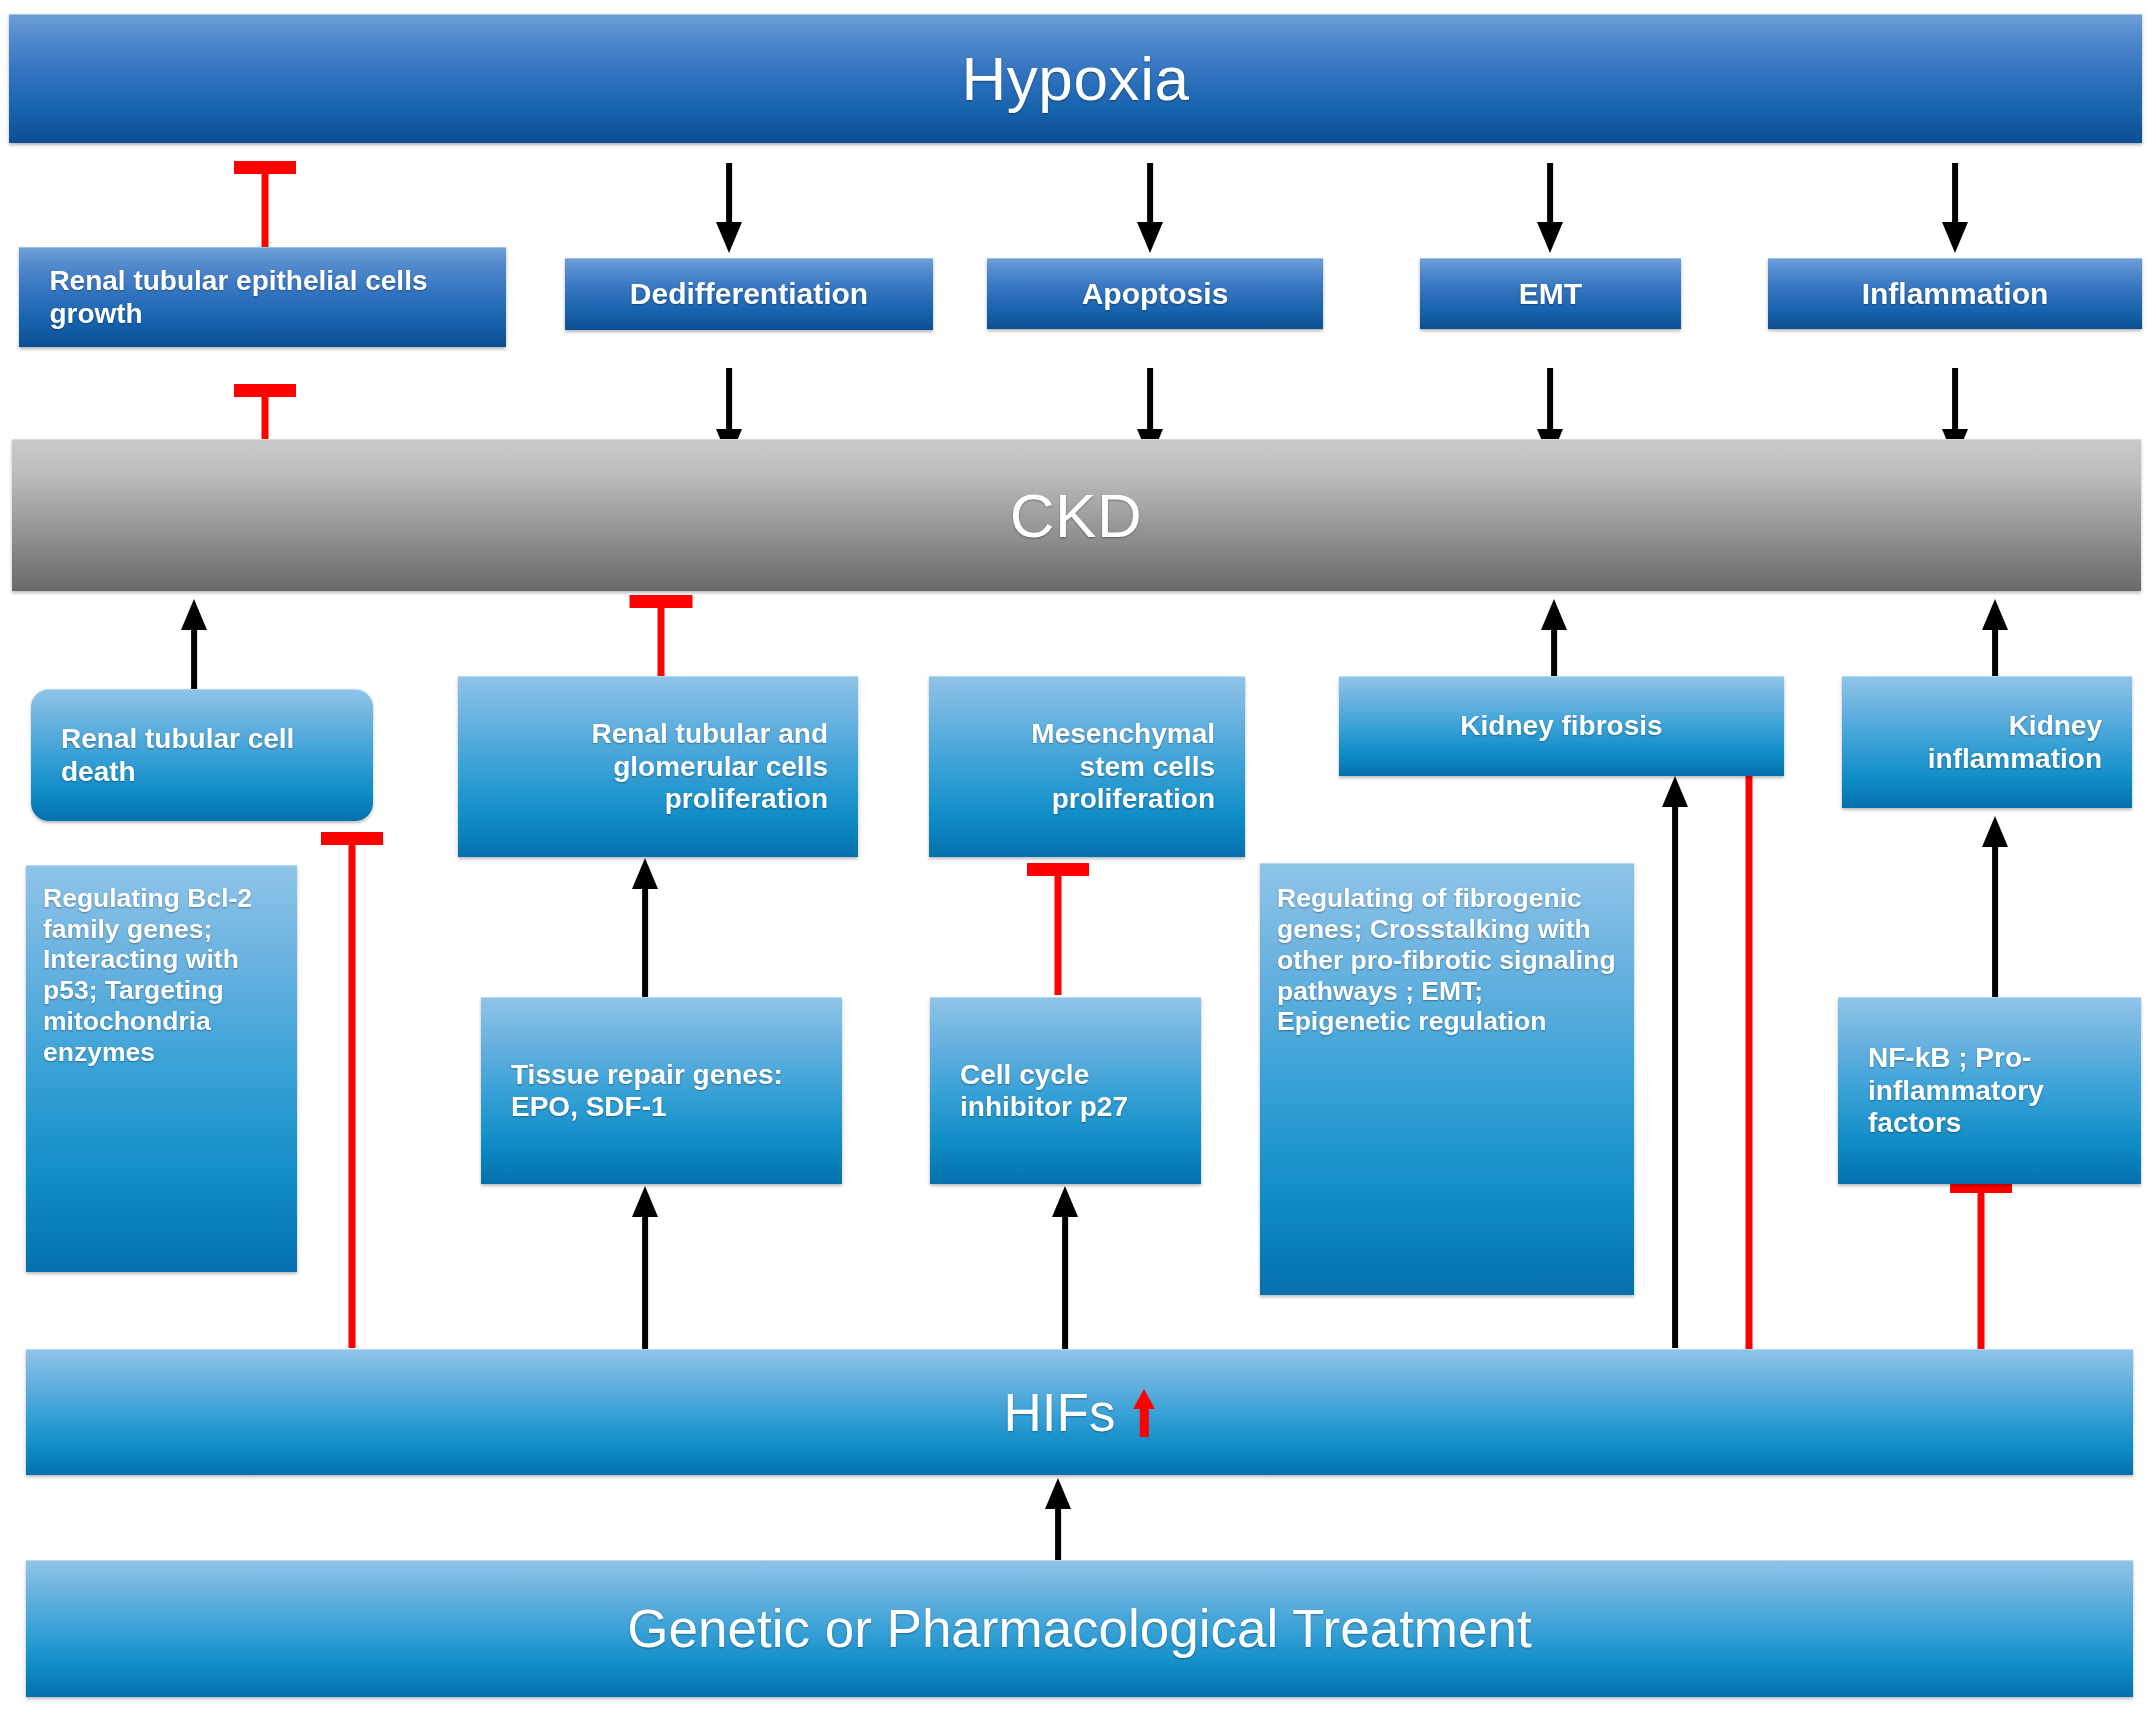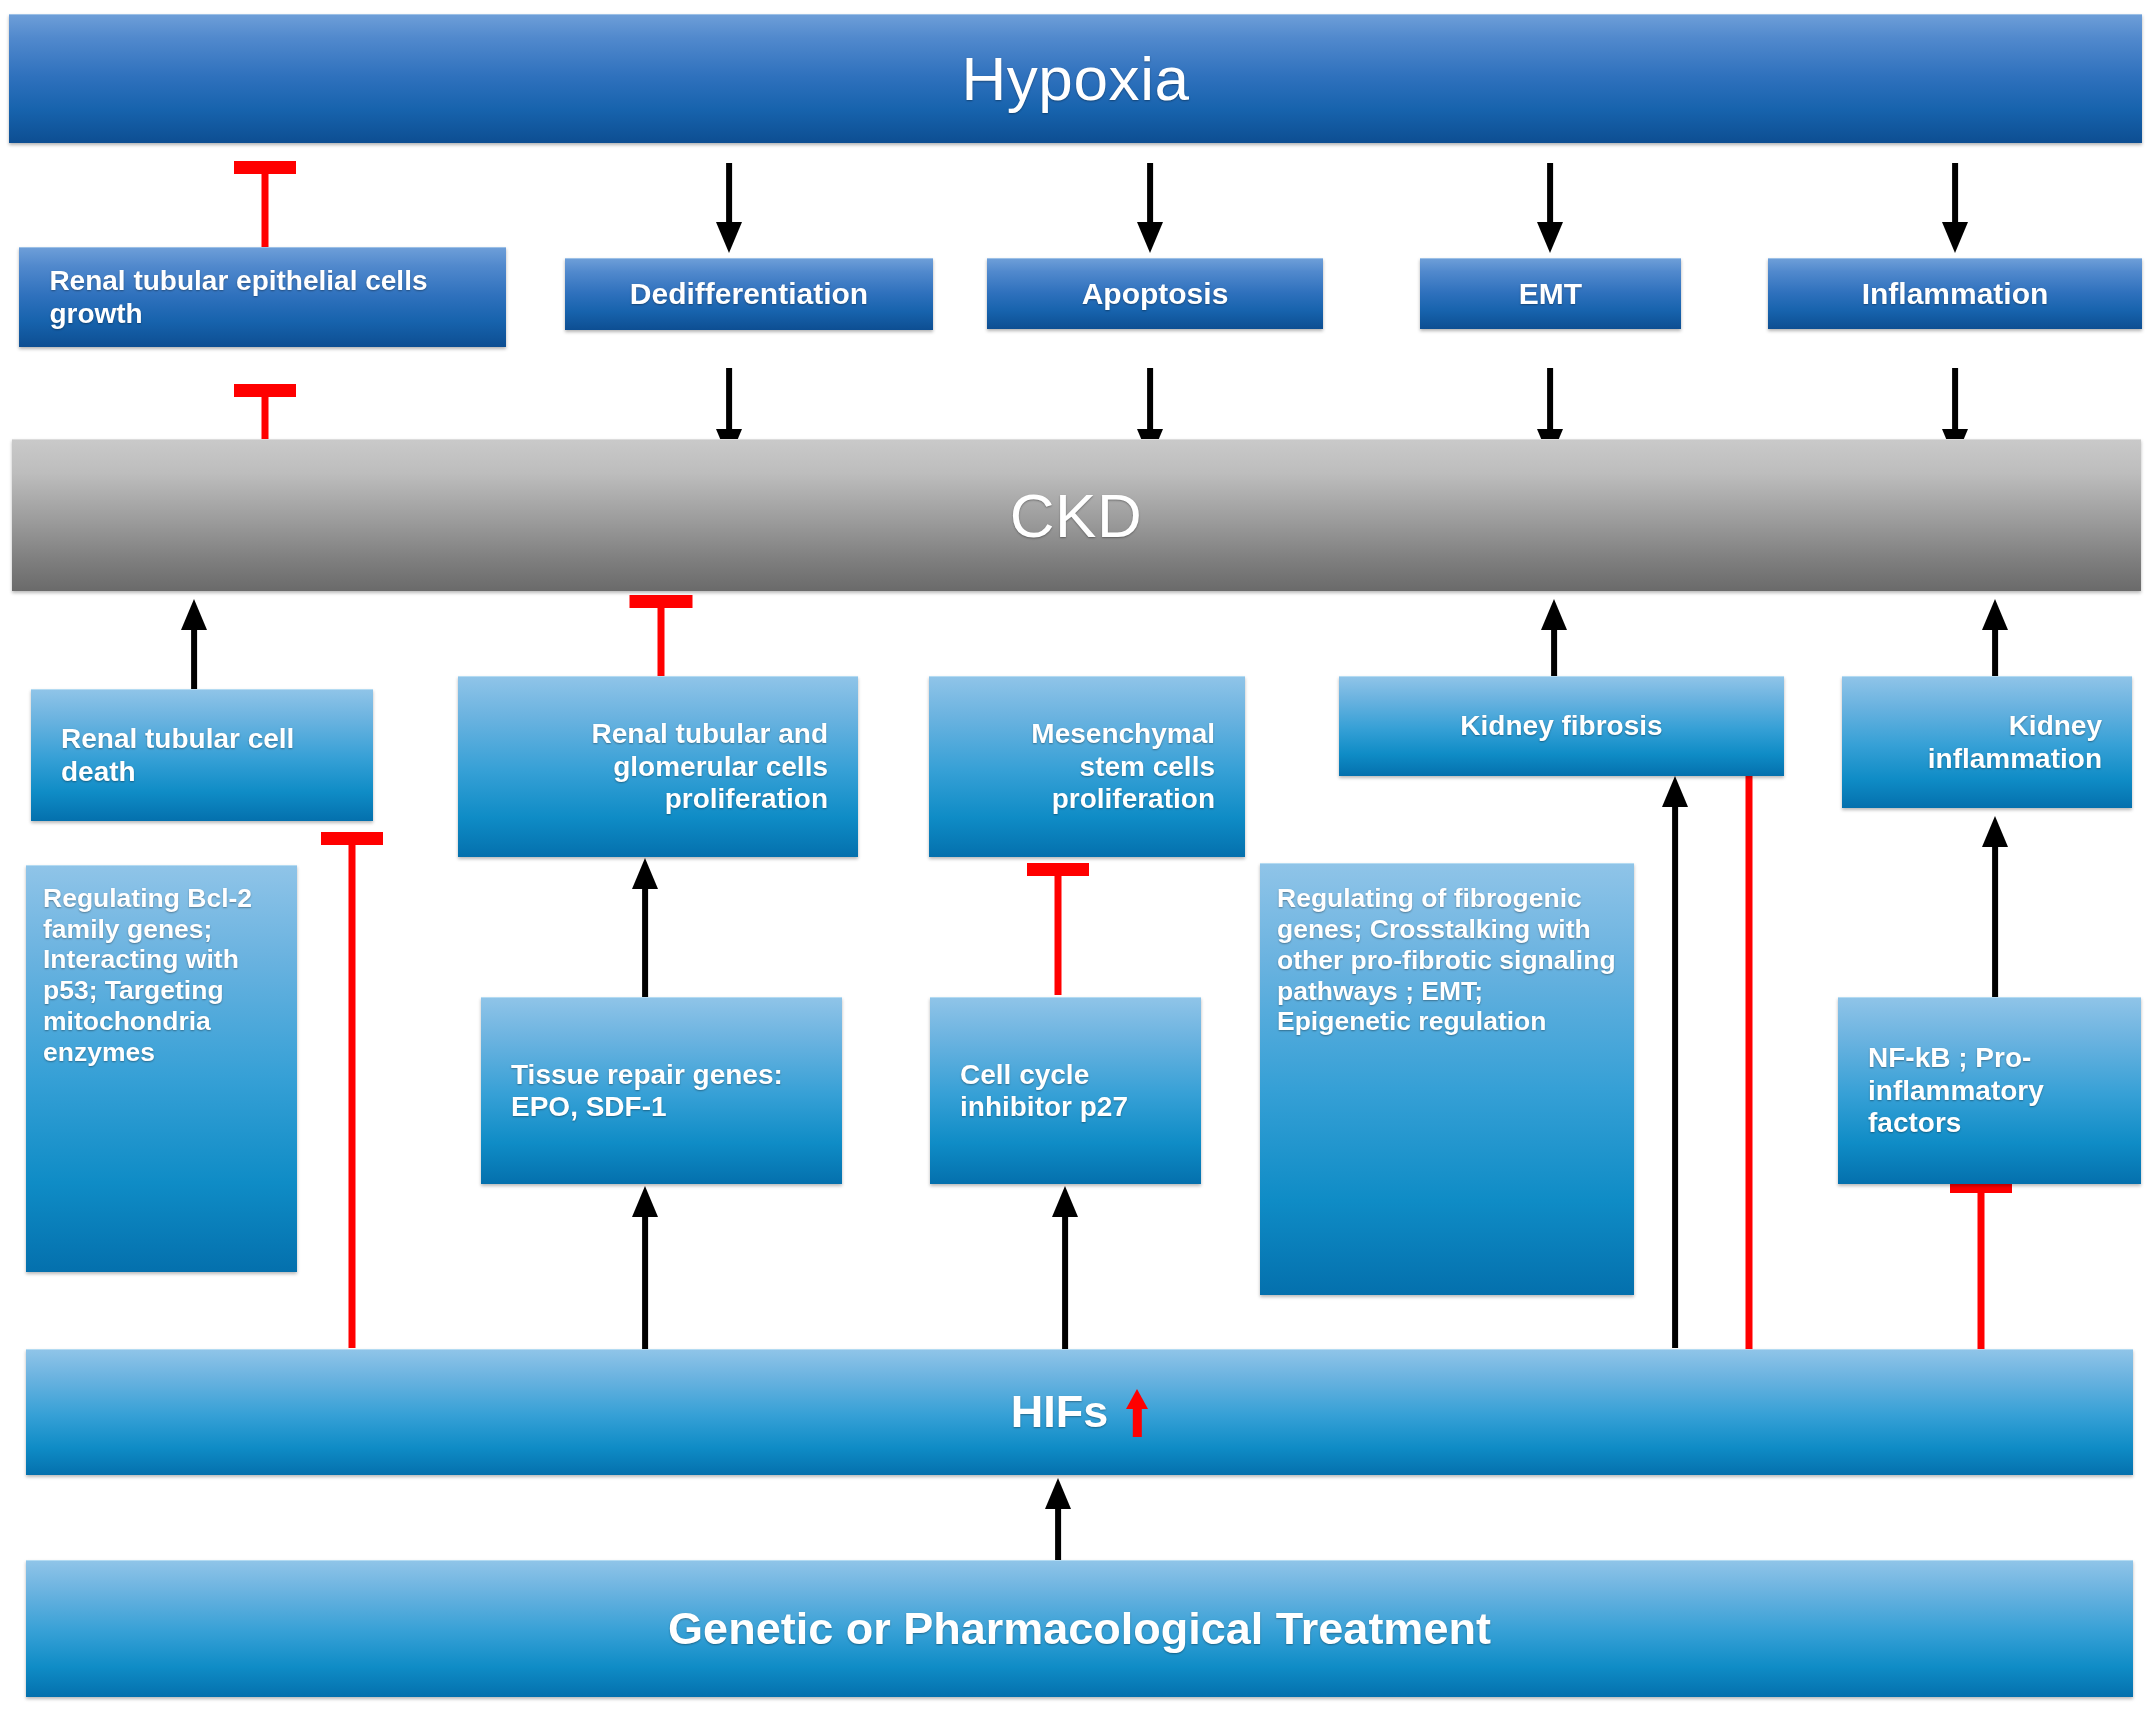--- a/index.html
+++ b/index.html
@@ -41,21 +41,21 @@
     border-top:0.6px solid #b4dbf2;
   }
   
   .g-gray{
     background:linear-gradient(to bottom,#c9c9c9 0%,#bdbdbd 22%,#9a9a9a 55%,#7e7e7e 80%,#6a6a6a 100%);
     box-shadow:0 1.9px 3.2px rgba(0,0,0,.28);
     border-top:0.6px solid #dcdcdc;
   }
 
   .banner{font-size:62px;font-weight:normal;letter-spacing:0.6px;}
-  .banner-bold{font-size:45px;font-weight:bold;}
+  .banner-bold{font-size:53px;font-weight:normal;}
   .chip{font-size:30px;padding:0 17px;}
   .blk{font-size:28px;padding:0 30px;}
   .blk-sm{font-size:26.5px;padding:0 17px;}
 
   
   .arrow-up{
     position:absolute;
     z-index:3;
   }
   .arrow-up .stem{
@@ -206,21 +206,21 @@
   <div class="arrow-up" style="left:1528px;top:599px;width:52px;height:90px;">
     <div class="head"></div>
     <div class="stem" style="height:63px;"></div>
   </div>
 
   <div class="arrow-up" style="left:1969px;top:599px;width:52px;height:90px;">
     <div class="head"></div>
     <div class="stem" style="height:63px;"></div>
   </div>
 
-  <div class="node left g-cyan blk" style="left:31px;top:689px;width:342px;height:132px;">
+  <div class="node left g-cyan blk" style="left:31px;top:689px;width:342px;height:132px;border-radius:18px;">
     <span>Renal tubular cell death</span>
   </div>
 
   <div class="node center g-cyan blk" style="left:458px;top:676px;width:400px;height:181px;">
     <span>Renal tubular and glomerular cells proliferation</span>
   </div>
 
   <div class="node center g-cyan blk" style="left:929px;top:676px;width:316px;height:181px;">
     <span>Mesenchymal stem cells proliferation</span>
   </div>

